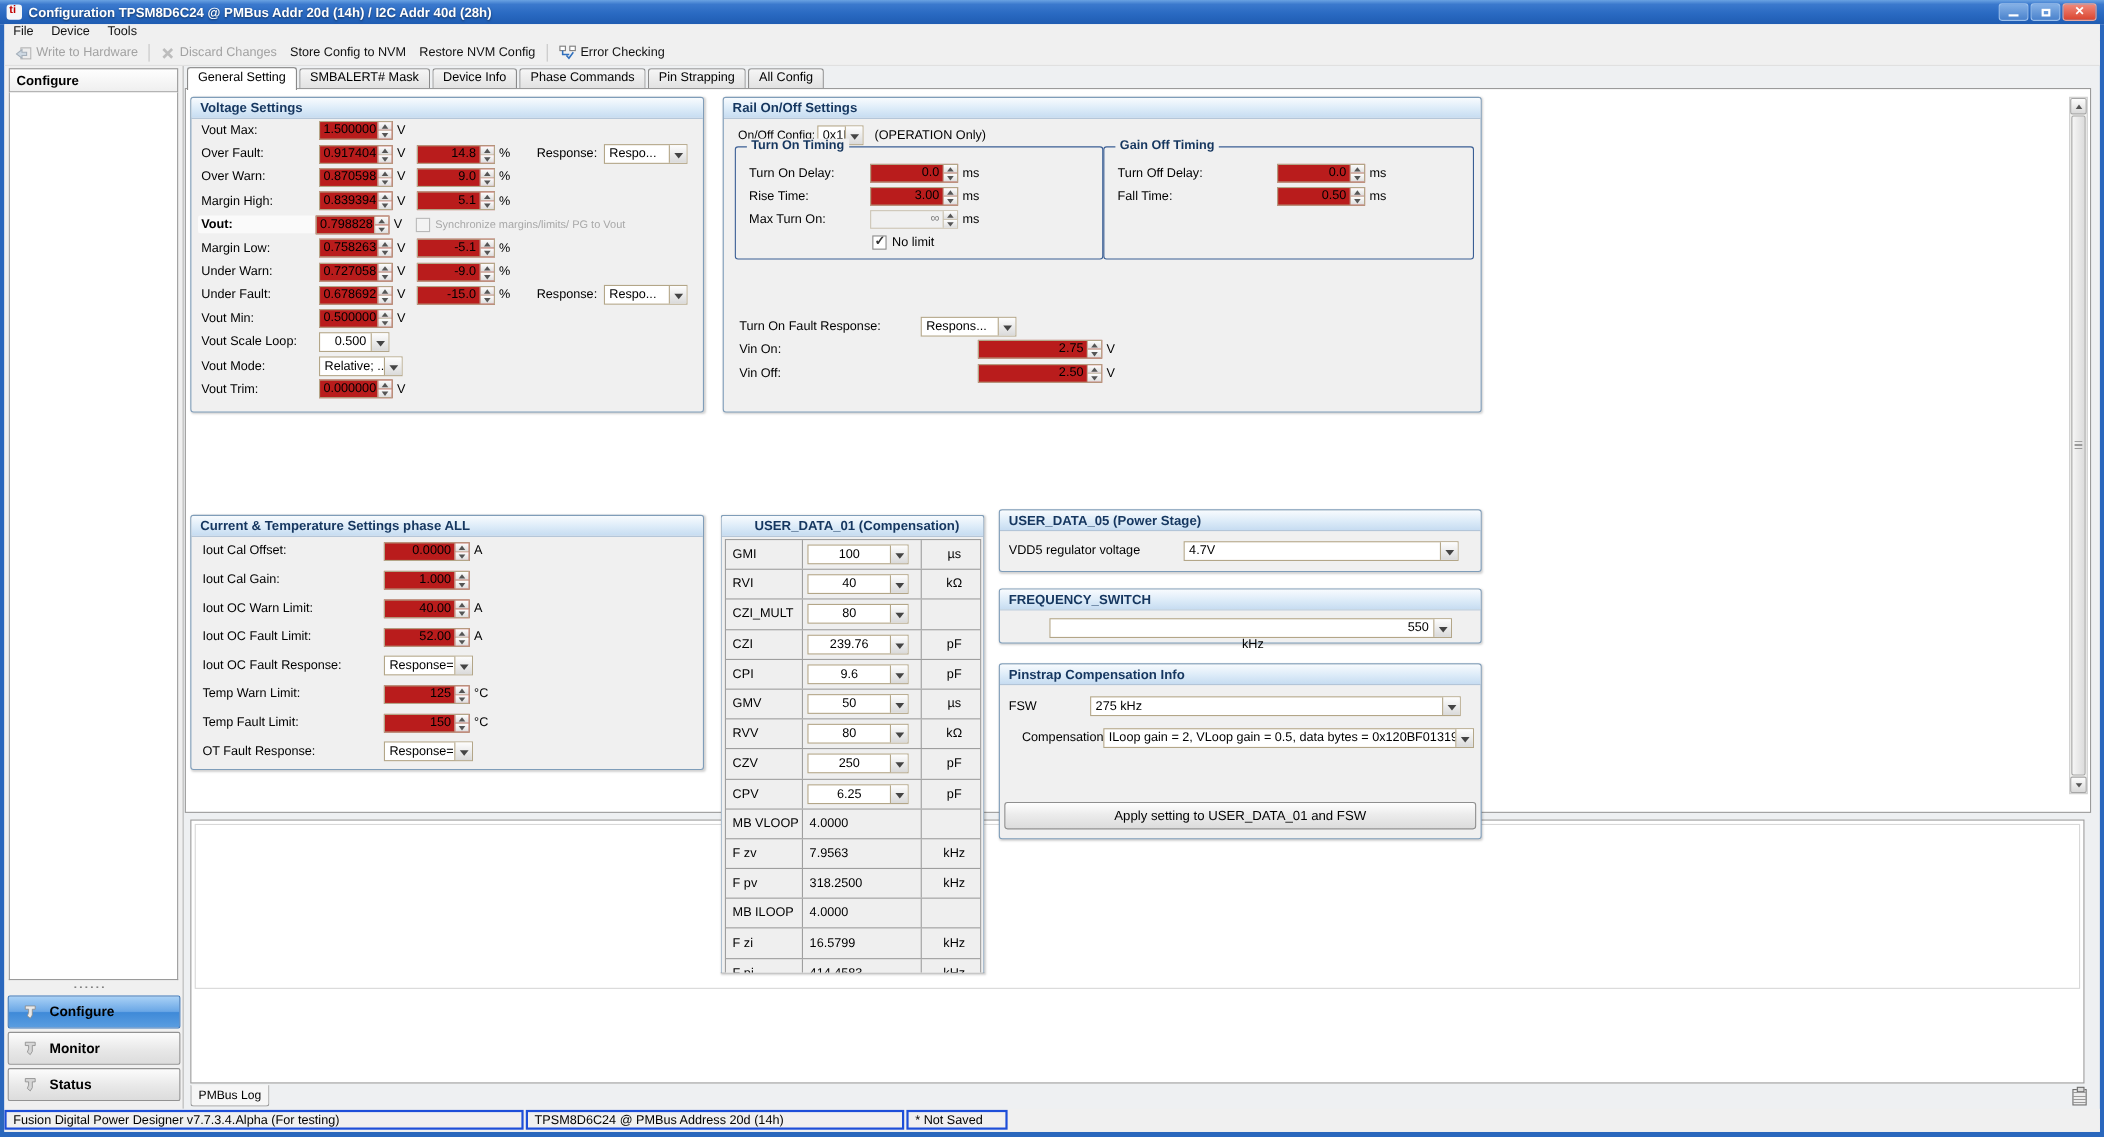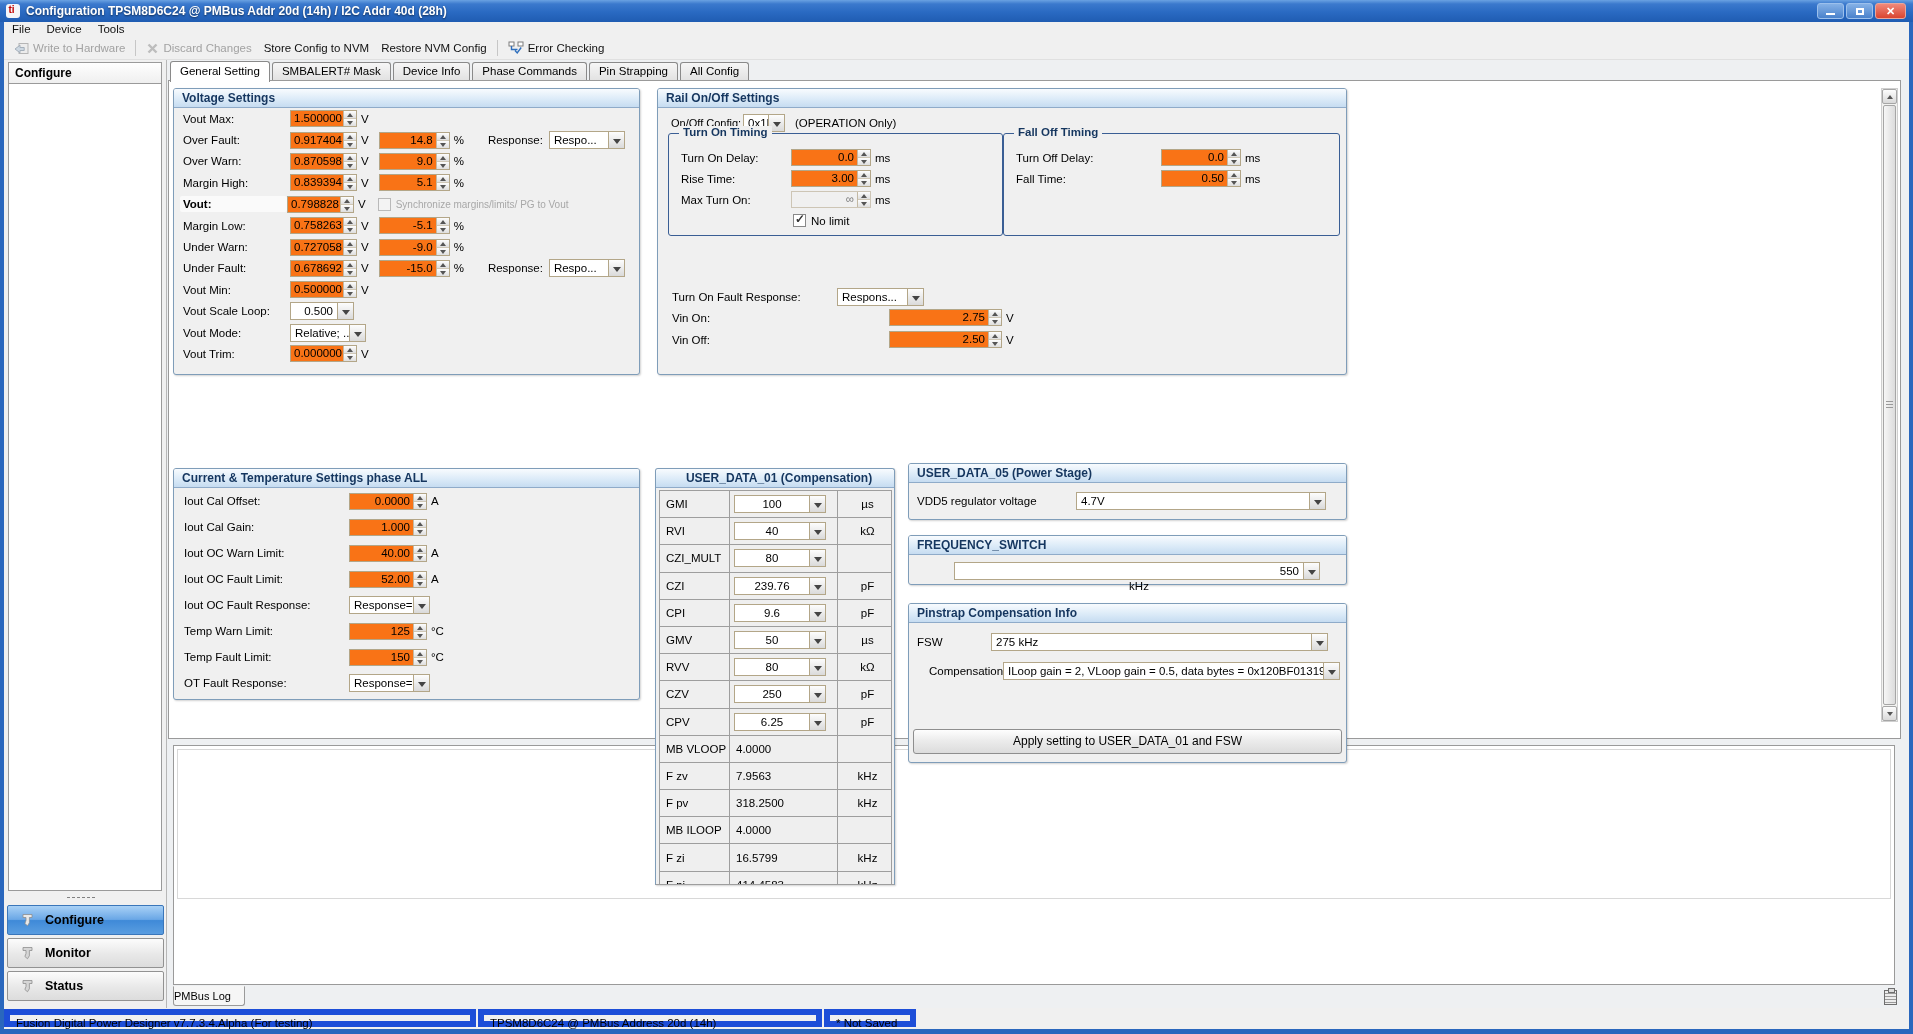--- a/index.html
+++ b/index.html
@@ -60,21 +60,21 @@
   .panel { position:absolute; background:#f0f0f0; border:1px solid #7f9db9; border-radius:3px;
     box-shadow:1px 1px 2px rgba(0,0,0,.18); z-index:2; }
   .phead { height:19px; background:linear-gradient(#f8fbfe,#dcebf8 55%,#c6dcf1); border-bottom:1px solid #8fabc9;
     border-radius:2px 2px 0 0; font-weight:bold; font-size:12px; color:#15365f; padding:2px 0 0 8px; white-space:nowrap; }
   .frow { display:flex; align-items:center; }
   .lbl { font-size:11.5px; white-space:nowrap; flex:0 0 auto; overflow:hidden; }
   .unit { font-size:11.5px; margin-left:4px; white-space:nowrap; }
   .ml6{margin-left:6px} .ml10{margin-left:10px} .ml12{margin-left:12px}
 
   
-  .spin { display:inline-flex; border:1px solid #b3a688; background:#f97316; height:17px; flex:0 0 auto; }
+  .spin { display:inline-flex; border:1px solid #b3a688; background:#b91c1c; height:17px; flex:0 0 auto; }
   .spin.dis { background:#f0f0f0; border-color:#cdc5b5; }
   .sv { display:block; font-size:11.5px; line-height:15px; text-align:right; padding:0 3px; white-space:nowrap; }
   .spin.dis .sv { color:#7d7d7d; }
   .sb2 { display:flex; flex-direction:column; width:13px; border-left:1px solid #c3b9a4; flex:0 0 auto; }
   .su,.sd { flex:1; background:linear-gradient(#fdfdfd,#dedede); position:relative; }
   .su { border-bottom:1px solid #cfc7b6; }
   .su::after { content:""; position:absolute; left:3px; top:2px; border:3px solid transparent; border-top:0; border-bottom:4px solid #555; }
   .sd::after { content:""; position:absolute; left:3px; top:2px; border:3px solid transparent; border-bottom:0; border-top:4px solid #555; }
 
   
@@ -164,28 +164,28 @@
   .vsb-thumb { position:absolute; left:1px; top:16px; width:13px; bottom:16px;
     background:linear-gradient(90deg,#f6f6f6,#dcdcdc); border:1px solid #a6a6a6; border-radius:2px; }
   .vsb-thumb::after { content:""; position:absolute; left:2px; right:2px; top:50%; margin-top:-4px; height:8px;
     background:repeating-linear-gradient(#9a9a9a 0 1px, transparent 1px 3px); }
 
   
   .logbox { position:absolute; left:173px; top:745px; width:1722px; height:240px; background:#fff; border:1px solid #9a9a9a; z-index:1; }
   .loginner { position:absolute; left:3px; top:3px; right:3px; height:150px; border:1px solid #d8d8d8; background:#fff; }
   .logtab { position:absolute; left:173px; top:986px; width:72px; height:20px; background:#f6f6f6;
     border:1px solid #9a9a9a; border-top:1px solid #f6f6f6; border-radius:0 0 3px 3px;
-    font-size:11px; line-height:18px; z-index:2; }
+    font-size:11px; text-align:center; line-height:18px; z-index:2; }
   .clipico { position:absolute; left:1884px; top:990px; width:13px; height:15px; border:1px solid #6e6e6e;
     background:repeating-linear-gradient(#ececec 0 2px, #9a9a9a 2px 3px); z-index:2; }
   .clipico::before { content:""; position:absolute; left:3px; top:-3px; width:5px; height:3px; border:1px solid #6e6e6e; background:#dcdcdc; }
 
   
   .statusbar { position:absolute; left:4px; right:4px; top:1008px; height:21px; background:#f0f0f0; }
-  .seg { position:absolute; top:1px; height:18px; border:6px solid #1d4ed8; background:#f0f0f0;
+  .seg { position:absolute; top:1px; height:18px; border:2px solid #1d4ed8; background:#f0f0f0;
     font-size:11.5px; line-height:16px; padding-left:6px; white-space:nowrap; }
   .seg1 { left:0; width:472px; } .seg2 { left:474px; width:344px; } .seg3 { left:820px; width:92px; }
 
   svg { display:block; }
 </style>
 </head>
 <body>
 
 <div class="screen">
 
@@ -535,21 +535,21 @@
           </span>
         <span class="unit">ms</span>
       </div>
       <div class="cbrow">
         <span class="cb checked"></span>
         <span class="cb-lbl">No limit</span>
       </div>
     </div>
 
     <div class="gb gb-off">
-      <span class="gb-leg">Fall Off Timing</span>
+      <span class="gb-leg">Gain Off Timing</span>
       <div class="frow gbrow first">
         <span class="lbl">Turn Off Delay:</span>
         <span class="spin">
             <span class="sv w65">0.0</span>
             <span class="sb2">
               <span class="su"></span>
               <span class="sd"></span>
             </span>
           </span>
         <span class="unit">ms</span>

